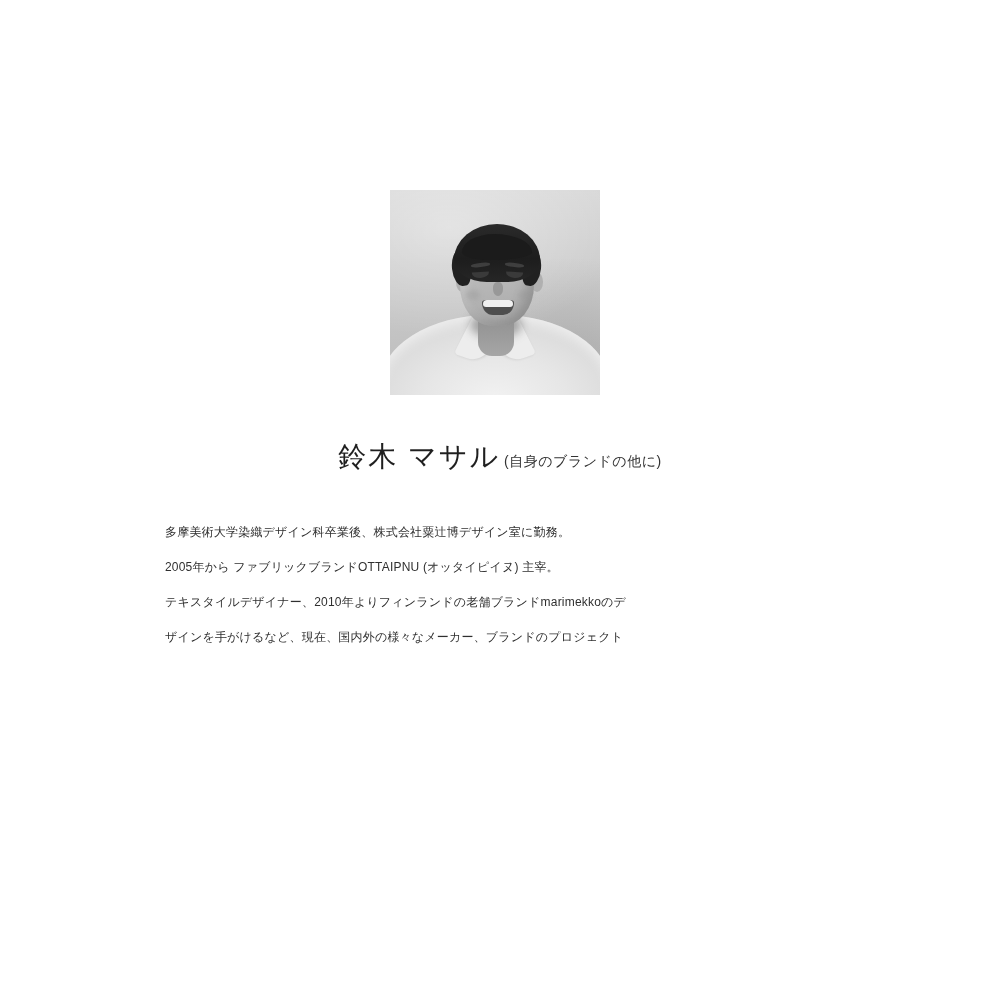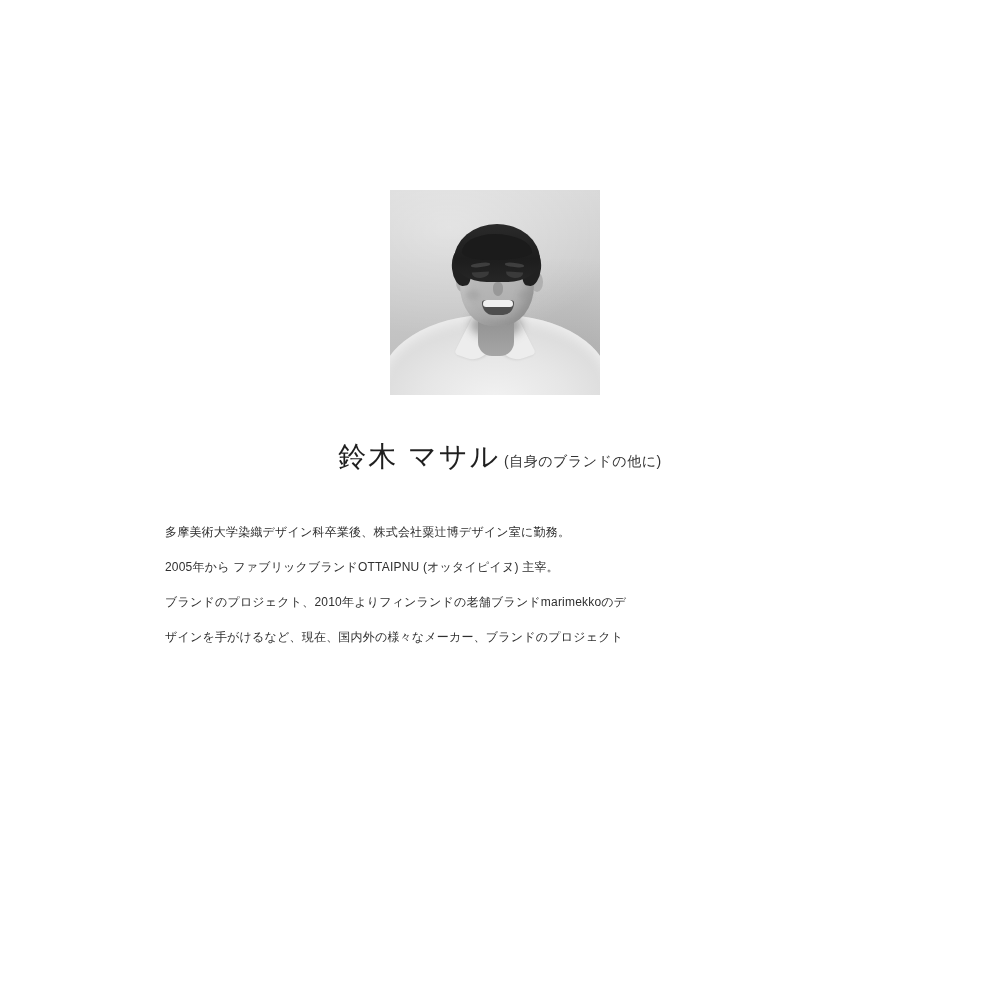--- a/index.html
+++ b/index.html
@@ -299,17 +299,17 @@
     </div>
   </div>
 
   <div class="caption">
     <span class="name">鈴木 マサル</span><span class="role">(自身のブランドの他に)</span>
   </div>
 
   <div class="bio">
     <p>多摩美術大学染織デザイン科卒業後、株式会社粟辻博デザイン室に勤務。</p>
     <p>2005年から ファブリックブランドOTTAIPNU (オッタイピイヌ) 主宰。</p>
-    <p>ブランドのプロジェクト、2010年よりフィンランドの老舗ブランドmarimekkoのデ</p>
+    <p>テキスタイルデザイナー、2010年よりフィンランドの老舗ブランドmarimekkoのデ</p>
     <p>ザインを手がけるなど、現在、国内外の様々なメーカー、ブランドのプロジェクト</p>
   </div>
 
 </div>
 
 </body></html>

